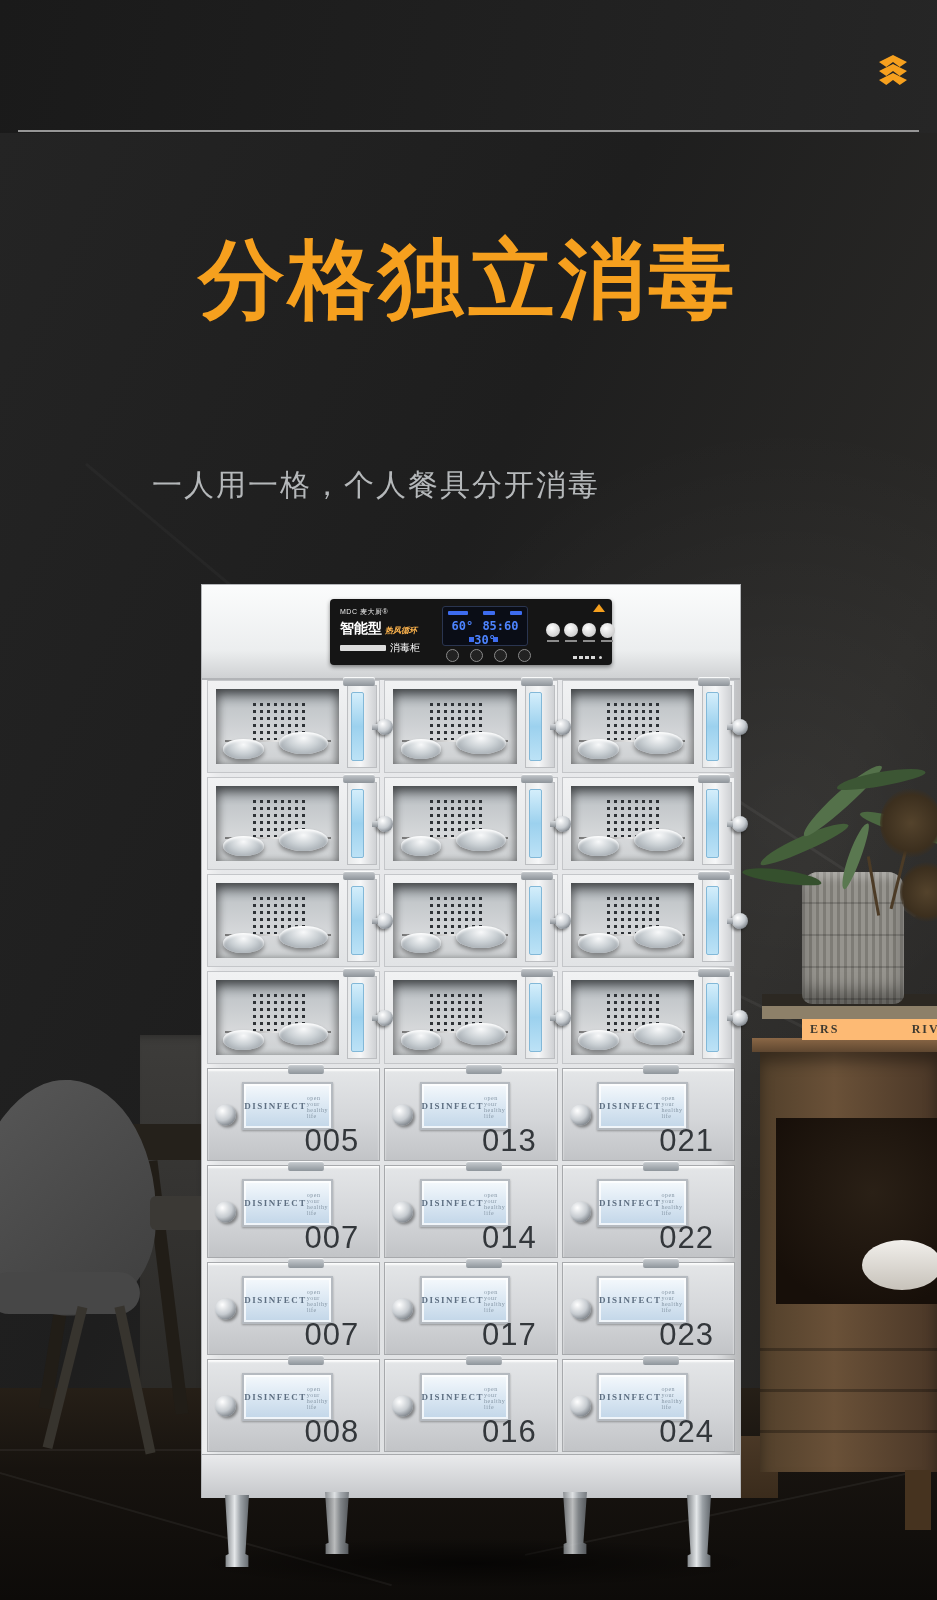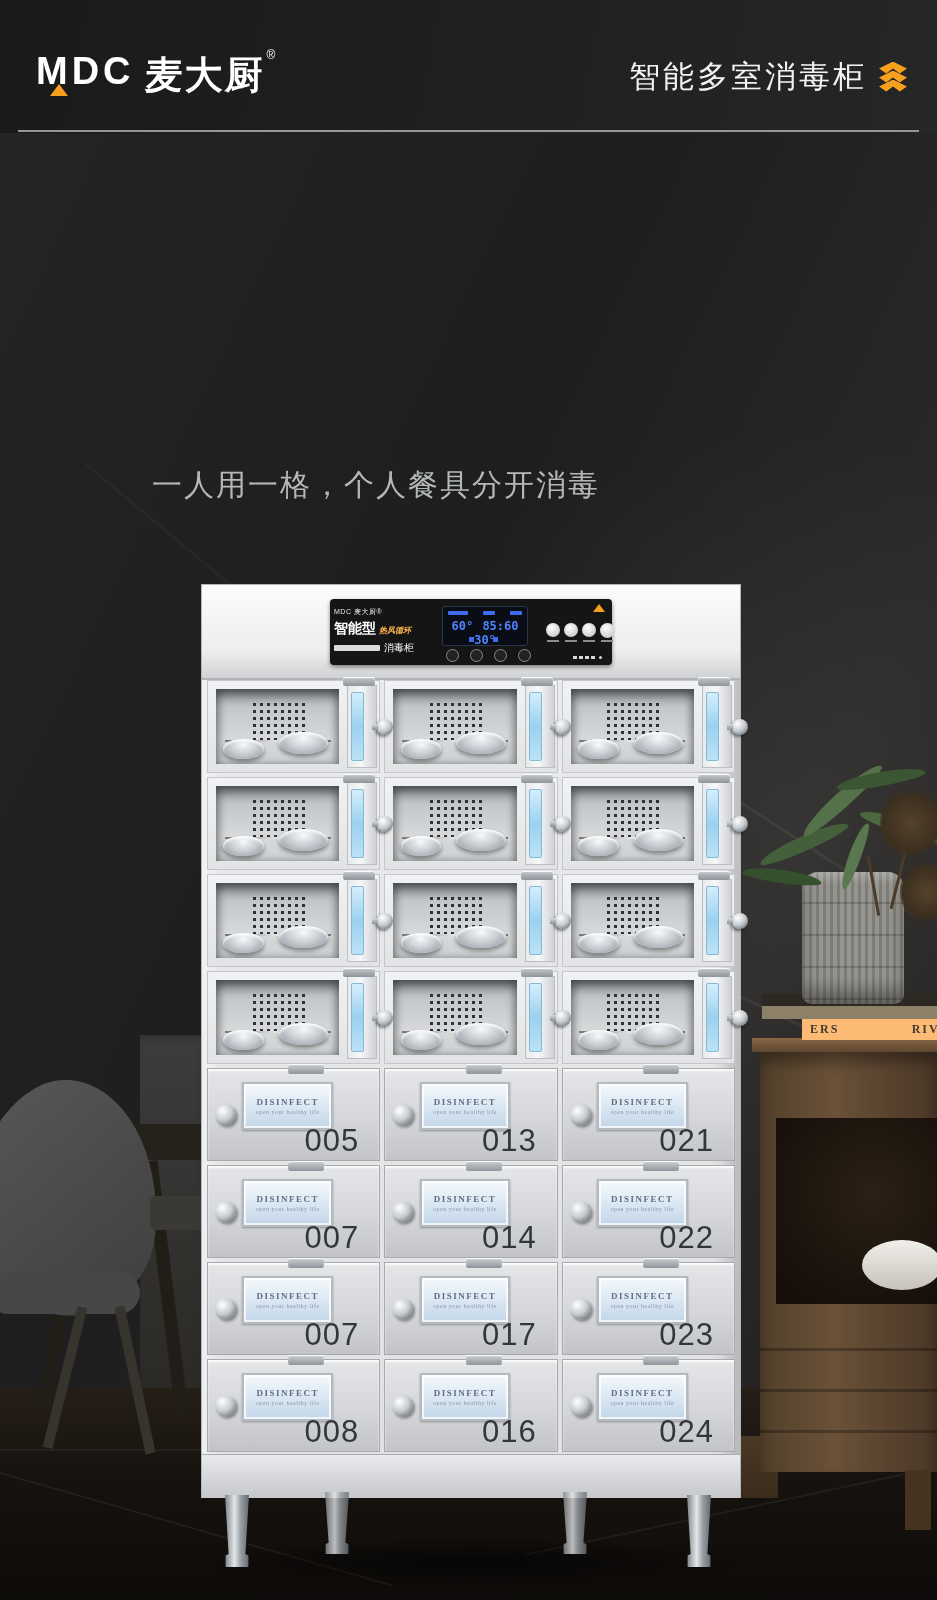--- a/index.html
+++ b/index.html
@@ -107,21 +107,21 @@
         background:linear-gradient(180deg,#fbfcfc 0%,#eceeef 70%,#cfd1d3 100%);
         border-bottom:2px solid #b2b4b7;}
   .bottomband{position:absolute;left:0;top:869px;width:538px;height:43px;
         background:linear-gradient(180deg,#e9eaec,#c5c7ca);border-top:1px solid #a8aaad;}
 
   
   .panel{position:absolute;left:128px;top:14px;width:282px;height:66px;background:#151515;
          border-radius:4px;box-shadow:0 2px 4px rgba(0,0,0,.45);}
   .p-tri{position:absolute;right:7px;top:5px;width:0;height:0;border-left:6px solid transparent;
          border-right:6px solid transparent;border-bottom:8px solid #f6a01e;}
-  .p-left{position:absolute;left:4px;top:8px;width:92px;color:#fff;}
+  .p-left{position:absolute;left:10px;top:8px;width:92px;color:#fff;}
   .p-brand{font-size:7px;letter-spacing:.5px;color:#e8e8e8;}
   .p-typerow{display:flex;align-items:baseline;gap:3px;margin-top:3px;}
   .p-type{font-size:14px;font-weight:bold;}
   .p-feature{font-size:8px;font-weight:bold;font-style:italic;color:#ffb54d;}
   .p-row2{display:flex;align-items:center;gap:4px;margin-top:3px;}
   .p-enbar{width:46px;height:6px;background:rgba(255,255,255,.85);border-radius:1px;}
   .p-product{font-size:10px;font-weight:normal;}
   .p-lcd{position:absolute;left:112px;top:7px;width:84px;height:38px;background:#0a0d16;
          border:1px solid #2a3550;border-radius:3px;}
   .lcd-top{position:absolute;left:5px;right:5px;top:4px;display:flex;justify-content:space-between;}
@@ -181,21 +181,21 @@
   .drawer{position:relative;background:linear-gradient(180deg,#e4e6e8 0%,#d4d6d9 55%,#c2c4c7 100%);
         border:1px solid #a7a9ac;box-sizing:border-box;box-shadow:inset 0 2px 2px rgba(255,255,255,.9);}
   .dknob{position:absolute;left:7px;top:50%;transform:translateY(-50%);width:21px;height:21px;border-radius:50%;
         background:radial-gradient(circle at 35% 30%,#ffffff,#c6cbd0 48%,#62686f 90%);
         box-shadow:2px 2px 3px rgba(0,0,0,.4);}
   .dhinge{position:absolute;right:55px;top:-5px;width:36px;height:10px;border-radius:2px;
         background:linear-gradient(180deg,#cdd1d5,#8e959b);box-shadow:inset 0 1px 1px #fff;}
   .window{position:absolute;left:20%;top:14%;width:53%;height:53%;
         background:linear-gradient(180deg,#f5f9fc 0%,#e0ebf5 40%,#c2d6e8 100%);
         border:2px solid #b5bac0;box-shadow:inset 0 0 0 2px rgba(255,255,255,.75),0 1px 2px rgba(0,0,0,.3);
-        display:flex;flex-direction:column;align-items:center;justify-content:center;box-sizing:border-box;}
+        display:flex;flex-direction:row;align-items:center;justify-content:flex-start;box-sizing:border-box;}
   .wtitle{font-family:"Liberation Serif",serif;font-size:9px;font-weight:bold;letter-spacing:1.5px;color:#5e6f82;}
   .wsub{font-family:"Liberation Serif",serif;font-size:6px;letter-spacing:.5px;color:#8798a7;margin-top:2px;}
   .dnum{position:absolute;right:20px;bottom:1px;font-size:31px;color:#33373b;letter-spacing:1px;}
 
   
   .leg{position:absolute;width:30px;height:72px;
         background:linear-gradient(90deg,#5f6468 0%,#e4e7e9 42%,#9aa0a5 62%,#50555a 100%);
         clip-path:polygon(10% 0,90% 0,80% 68%,78% 82%,88% 84%,88% 100%,12% 100%,12% 84%,22% 82%,20% 68%);}
   .lg1{left:222px;top:1495px;}
   .lg2{left:684px;top:1495px;}
@@ -209,28 +209,21 @@
         font-size:80px;font-weight:900;color:#fafafa;letter-spacing:3px;}
   .desc{position:absolute;left:0;top:460px;width:752px;text-align:center;
         font-size:30px;color:#b5b8ba;line-height:50px;letter-spacing:2px;}
 </style>
 </head>
 <body>
 
 <div class="page">
 
   <div class="header">
-    <div class="logo">
-      <span class="logo-latin">MDC</span>
-      <span class="m-notch"></span>
-      <span class="logo-cn">麦大厨</span>
-      <span class="logo-reg">®</span>
-    </div>
     <div class="tagline-wrap">
-      <span class="tagline">智能多室消毒柜</span>
       <span class="chev-stack">
         <span class="chev"></span>
           <span class="chev"></span>
           <span class="chev"></span>
       </span>
     </div>
     <div class="divider"></div>
   </div>
 
   <div class="wall">
@@ -271,20 +264,21 @@
   <div class="stem st2"></div>
   <div class="leaf lf1"></div>
   <div class="leaf lf2"></div>
   <div class="leaf lf3"></div>
   <div class="leaf lf4"></div>
   <div class="leaf lf5"></div>
   <div class="leaf lf6"></div>
   <div class="dried dr1"></div>
   <div class="dried dr2"></div>
 
+  <div class="title1">分格独立消毒</div>
   <div class="desc">
     <div>一人用一格，个人餐具分开消毒</div>
   </div>
 
   <div class="cab-shadow"></div>
   <div class="cabinet">
     <div class="topband">
       <div class="panel">
         <div class="p-tri"></div>
         <div class="p-left">

